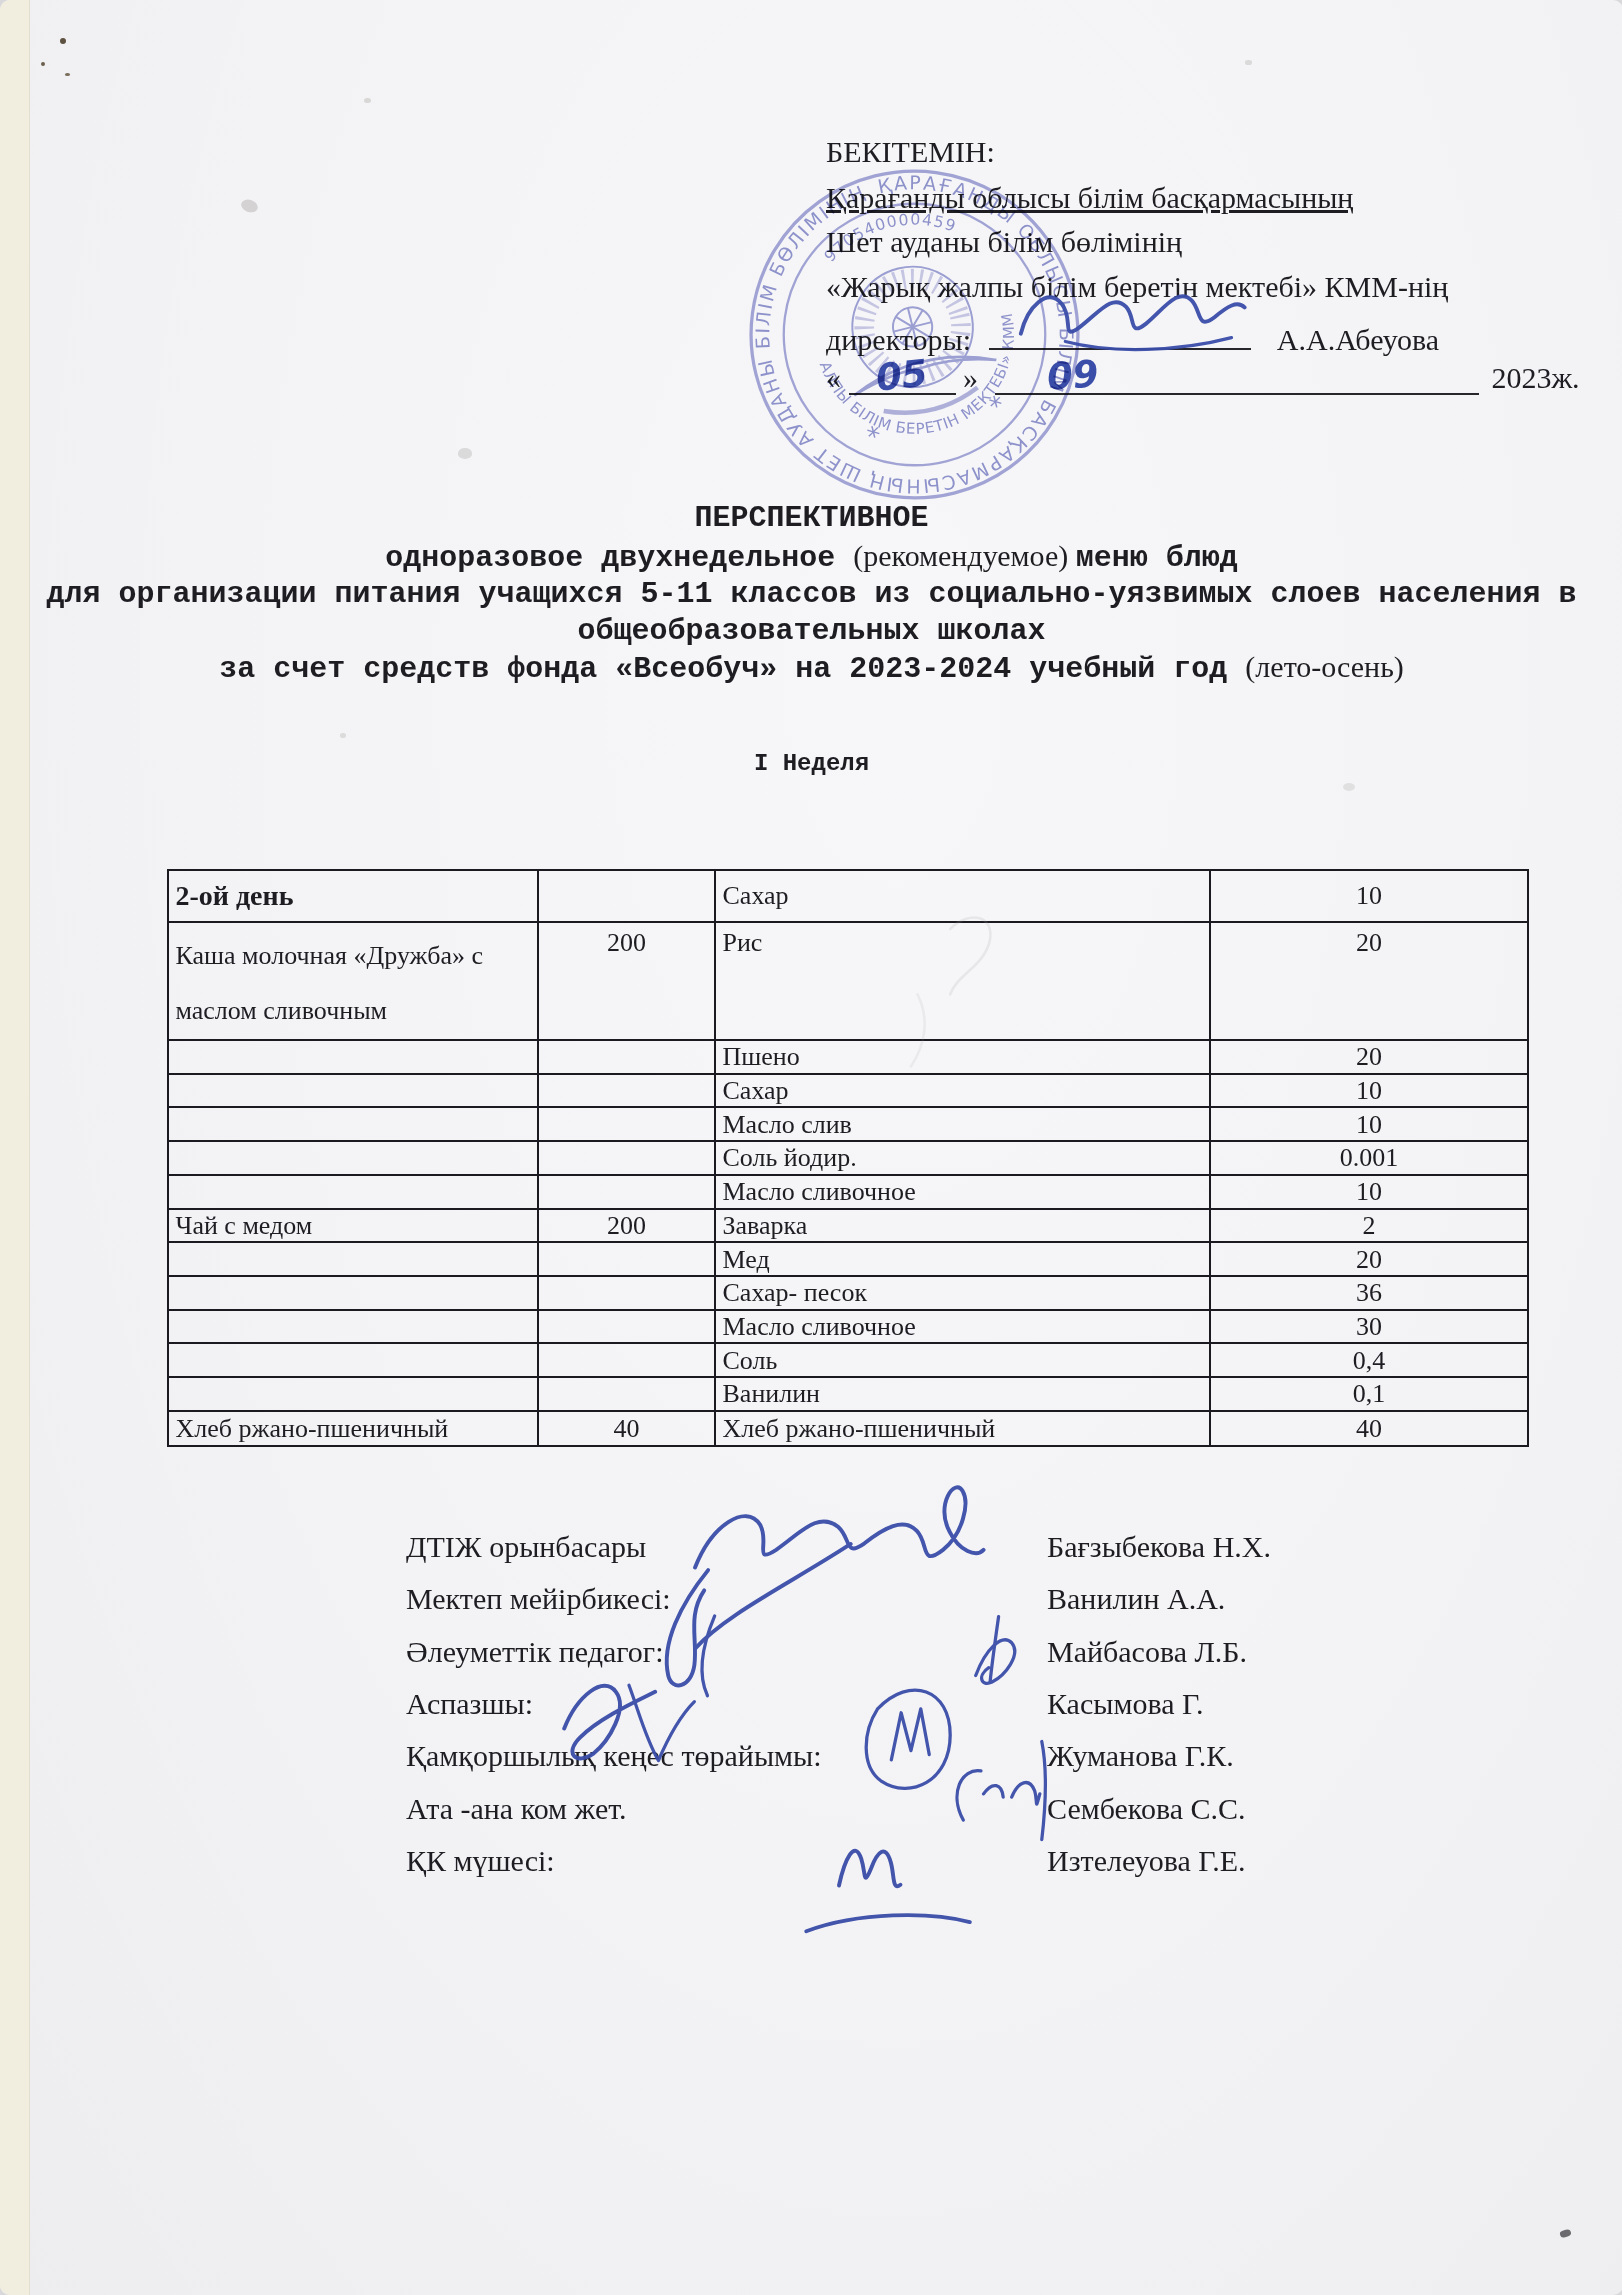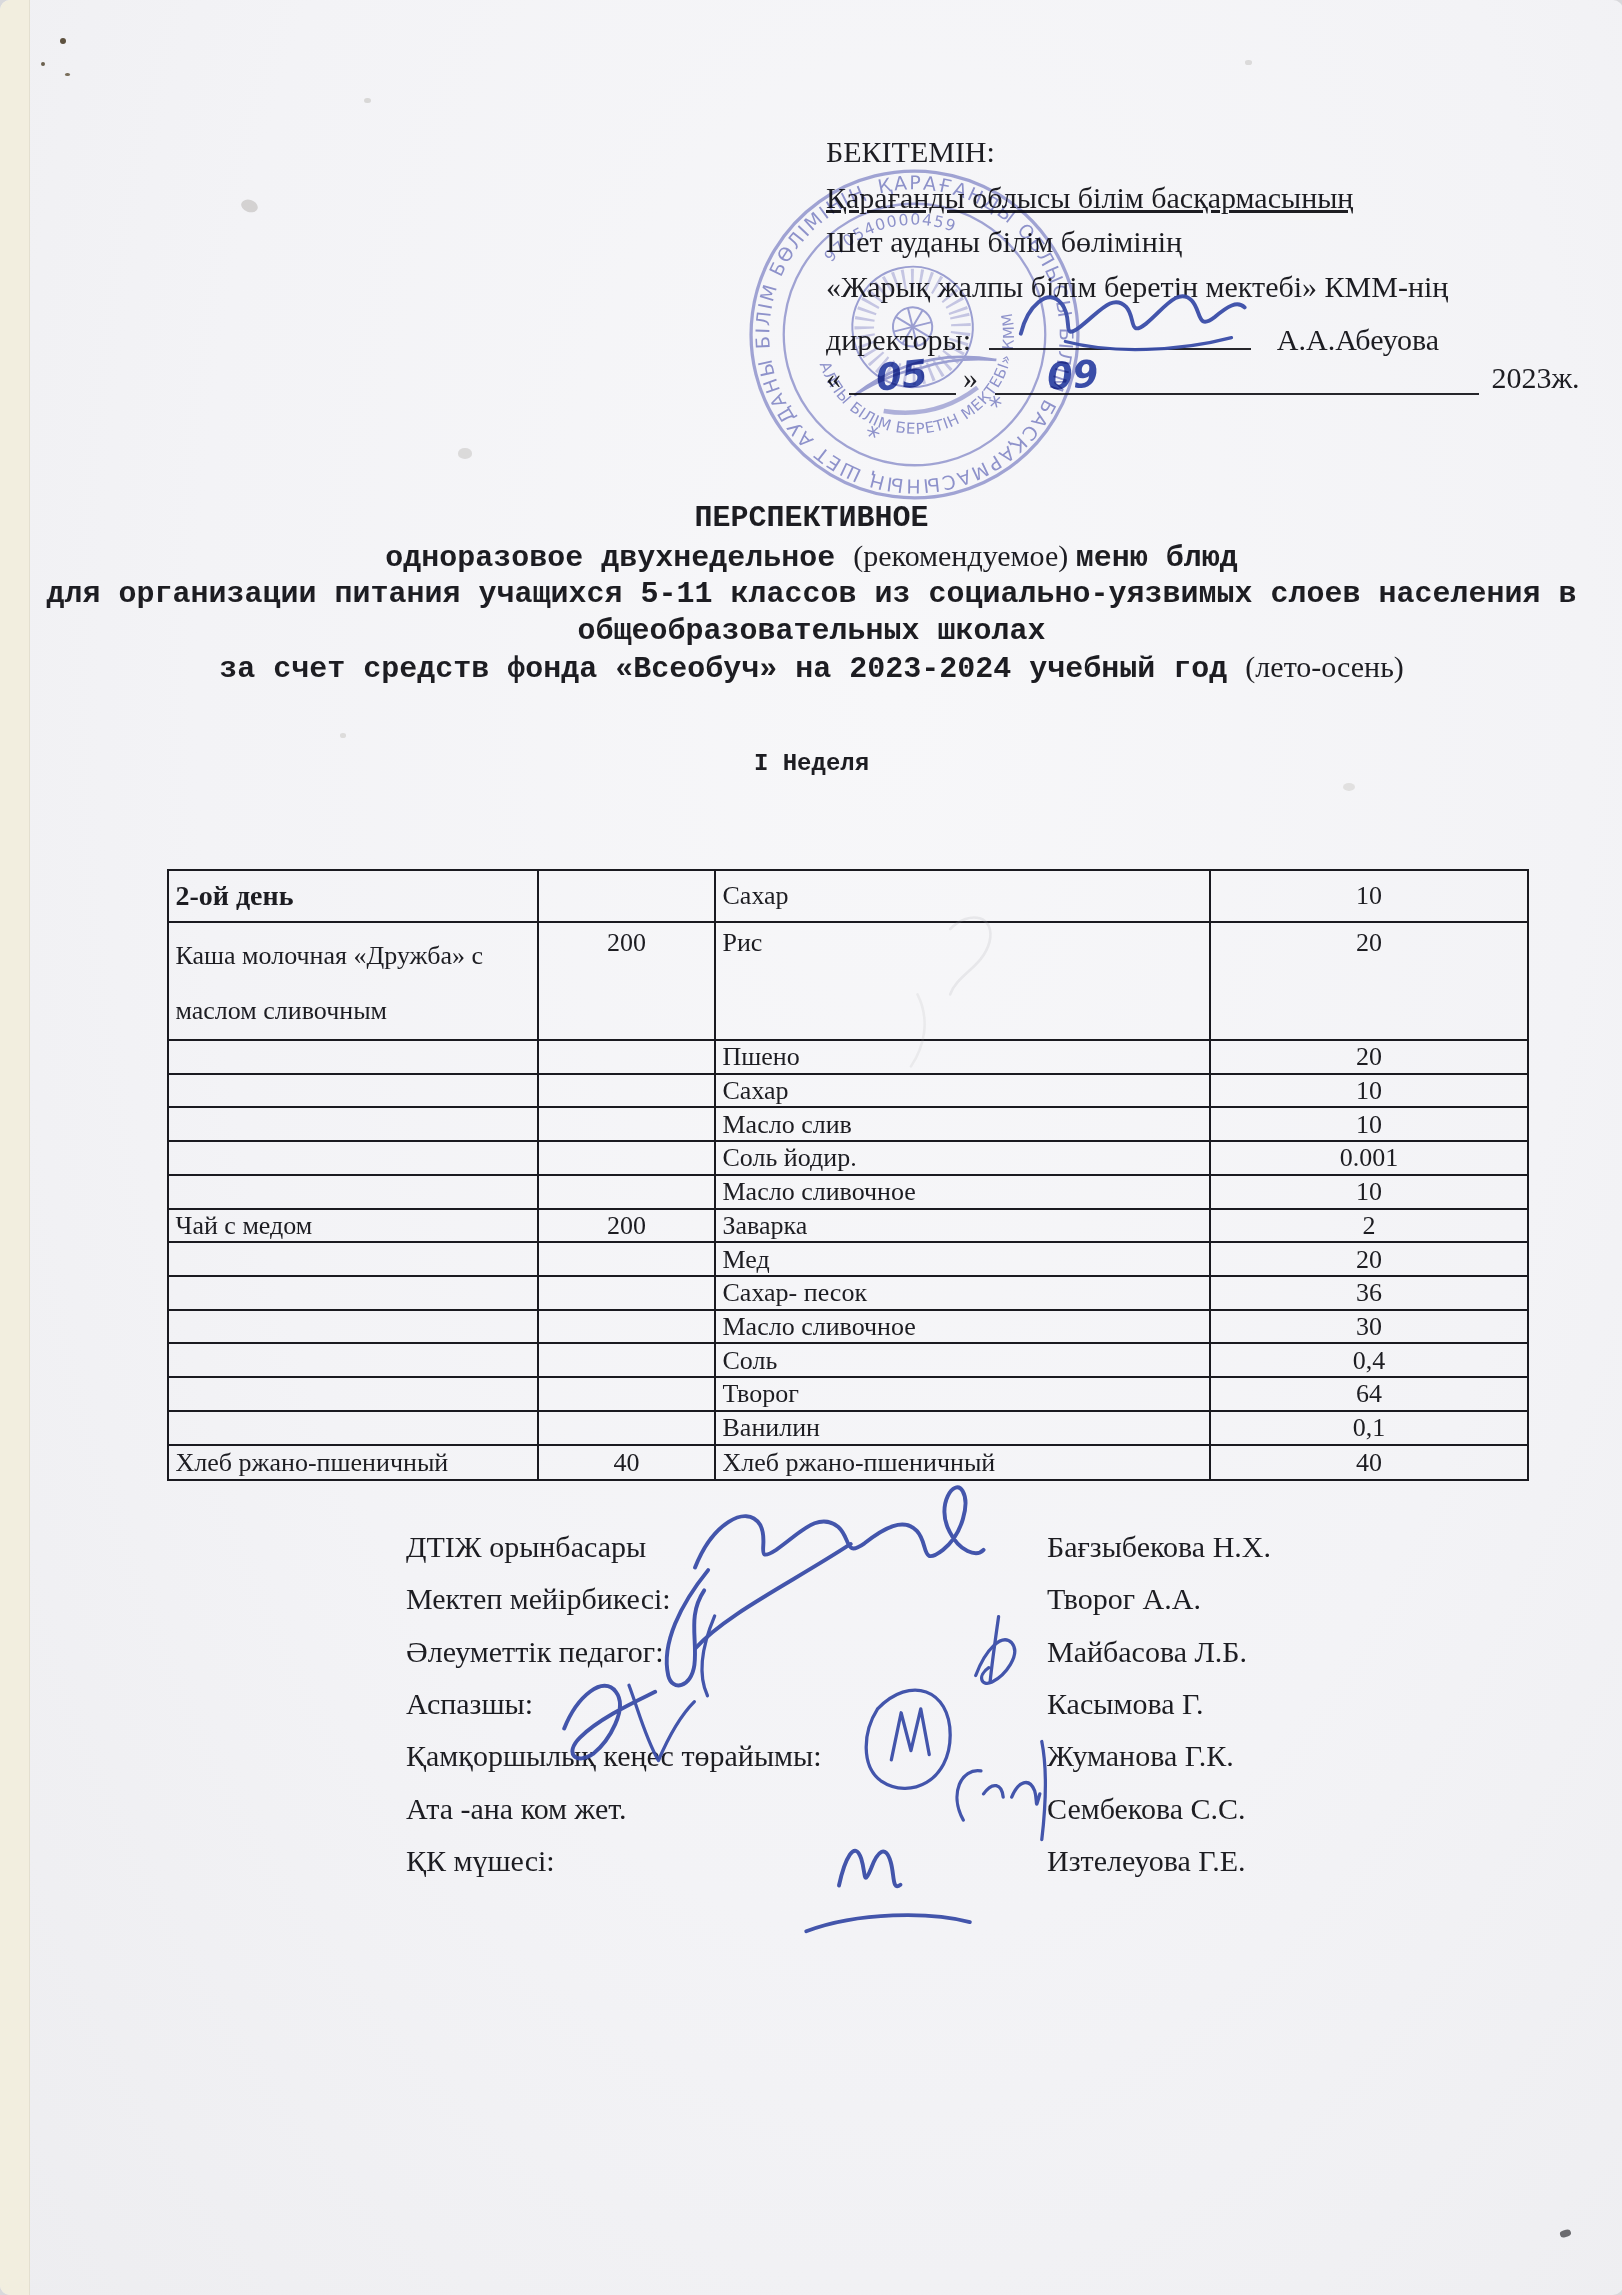--- a/index.html
+++ b/index.html
@@ -168,43 +168,37 @@
           </tr>
         <tr class="rs">
             <td class="dish"></td>
             <td class="num"></td>
             <td class="ing">Соль</td>
             <td class="num">0,4</td>
           </tr>
         <tr class="rs">
             <td class="dish"></td>
             <td class="num"></td>
-            <td class="ing">Творог</td>
-            <td class="num">64</td>
-          </tr>
-        <tr class="rs">
-            <td class="dish"></td>
-            <td class="num"></td>
             <td class="ing">Ванилин</td>
             <td class="num">0,1</td>
           </tr>
         <tr class="rl">
             <td class="dish">Хлеб ржано-пшеничный</td>
             <td class="num">40</td>
             <td class="ing">Хлеб ржано-пшеничный</td>
             <td class="num">40</td>
           </tr>
       </tbody>
     </table>
   </div>
 
   <div class="abs sig-label" style="top:1530px;">ДТІЖ орынбасары</div>
   <div class="abs sig-name" style="top:1530px;">Бағзыбекова Н.Х.</div>
   <div class="abs sig-label" style="top:1582px;">Мектеп мейірбикесі:</div>
-  <div class="abs sig-name" style="top:1582px;">Творог А.А.</div>
+  <div class="abs sig-name" style="top:1582px;">Ванилин А.А.</div>
   <div class="abs sig-label" style="top:1635px;">Әлеуметтік педагог:</div>
   <div class="abs sig-name" style="top:1635px;">Майбасова Л.Б.</div>
   <div class="abs sig-label" style="top:1687px;">Аспазшы:</div>
   <div class="abs sig-name" style="top:1687px;">Касымова Г.</div>
   <div class="abs sig-label" style="top:1739px;">Қамқоршылық кеңес төрайымы:</div>
   <div class="abs sig-name" style="top:1739px;">Жуманова Г.К.</div>
   <div class="abs sig-label" style="top:1792px;">Ата -ана ком  жет.</div>
   <div class="abs sig-name" style="top:1792px;">Сембекова С.С.</div>
   <div class="abs sig-label" style="top:1844px;">ҚК мүшесі:</div>
   <div class="abs sig-name" style="top:1844px;">Изтелеуова Г.Е.</div>

